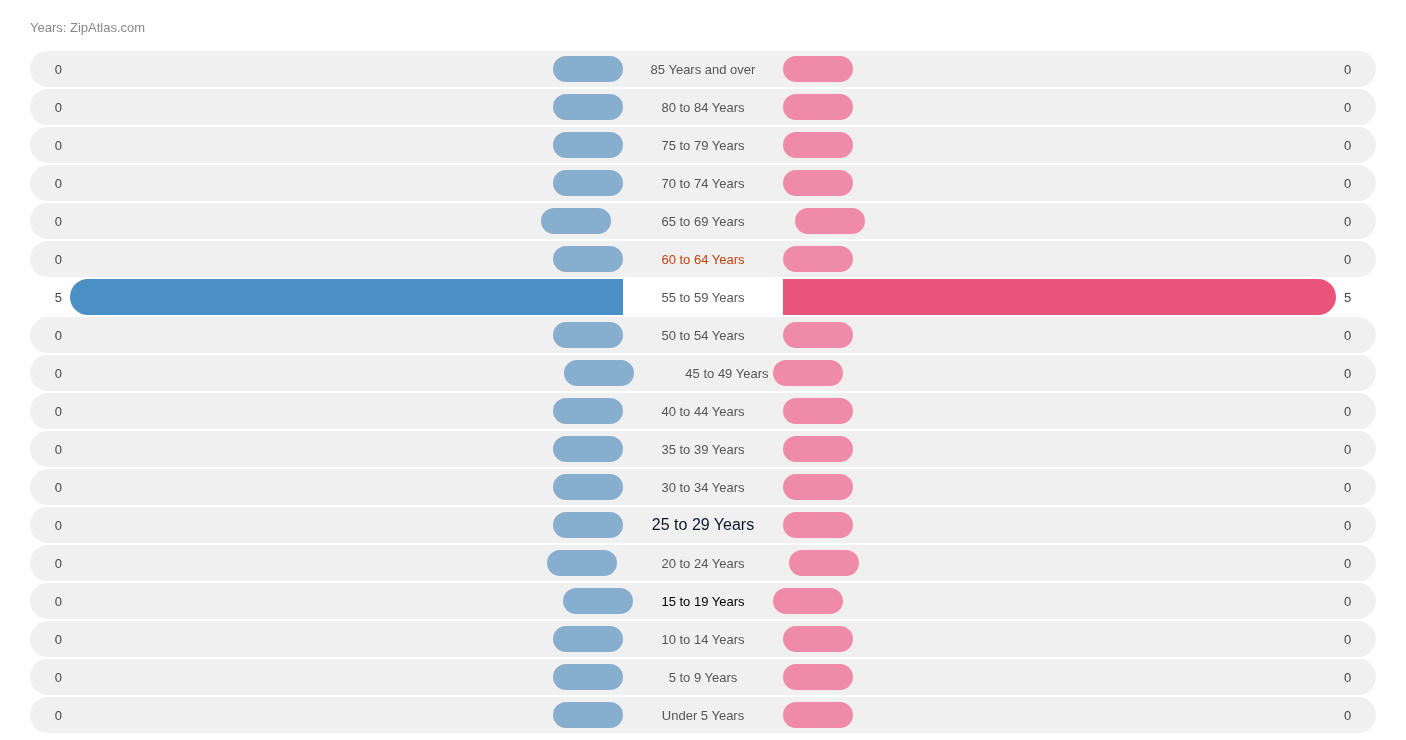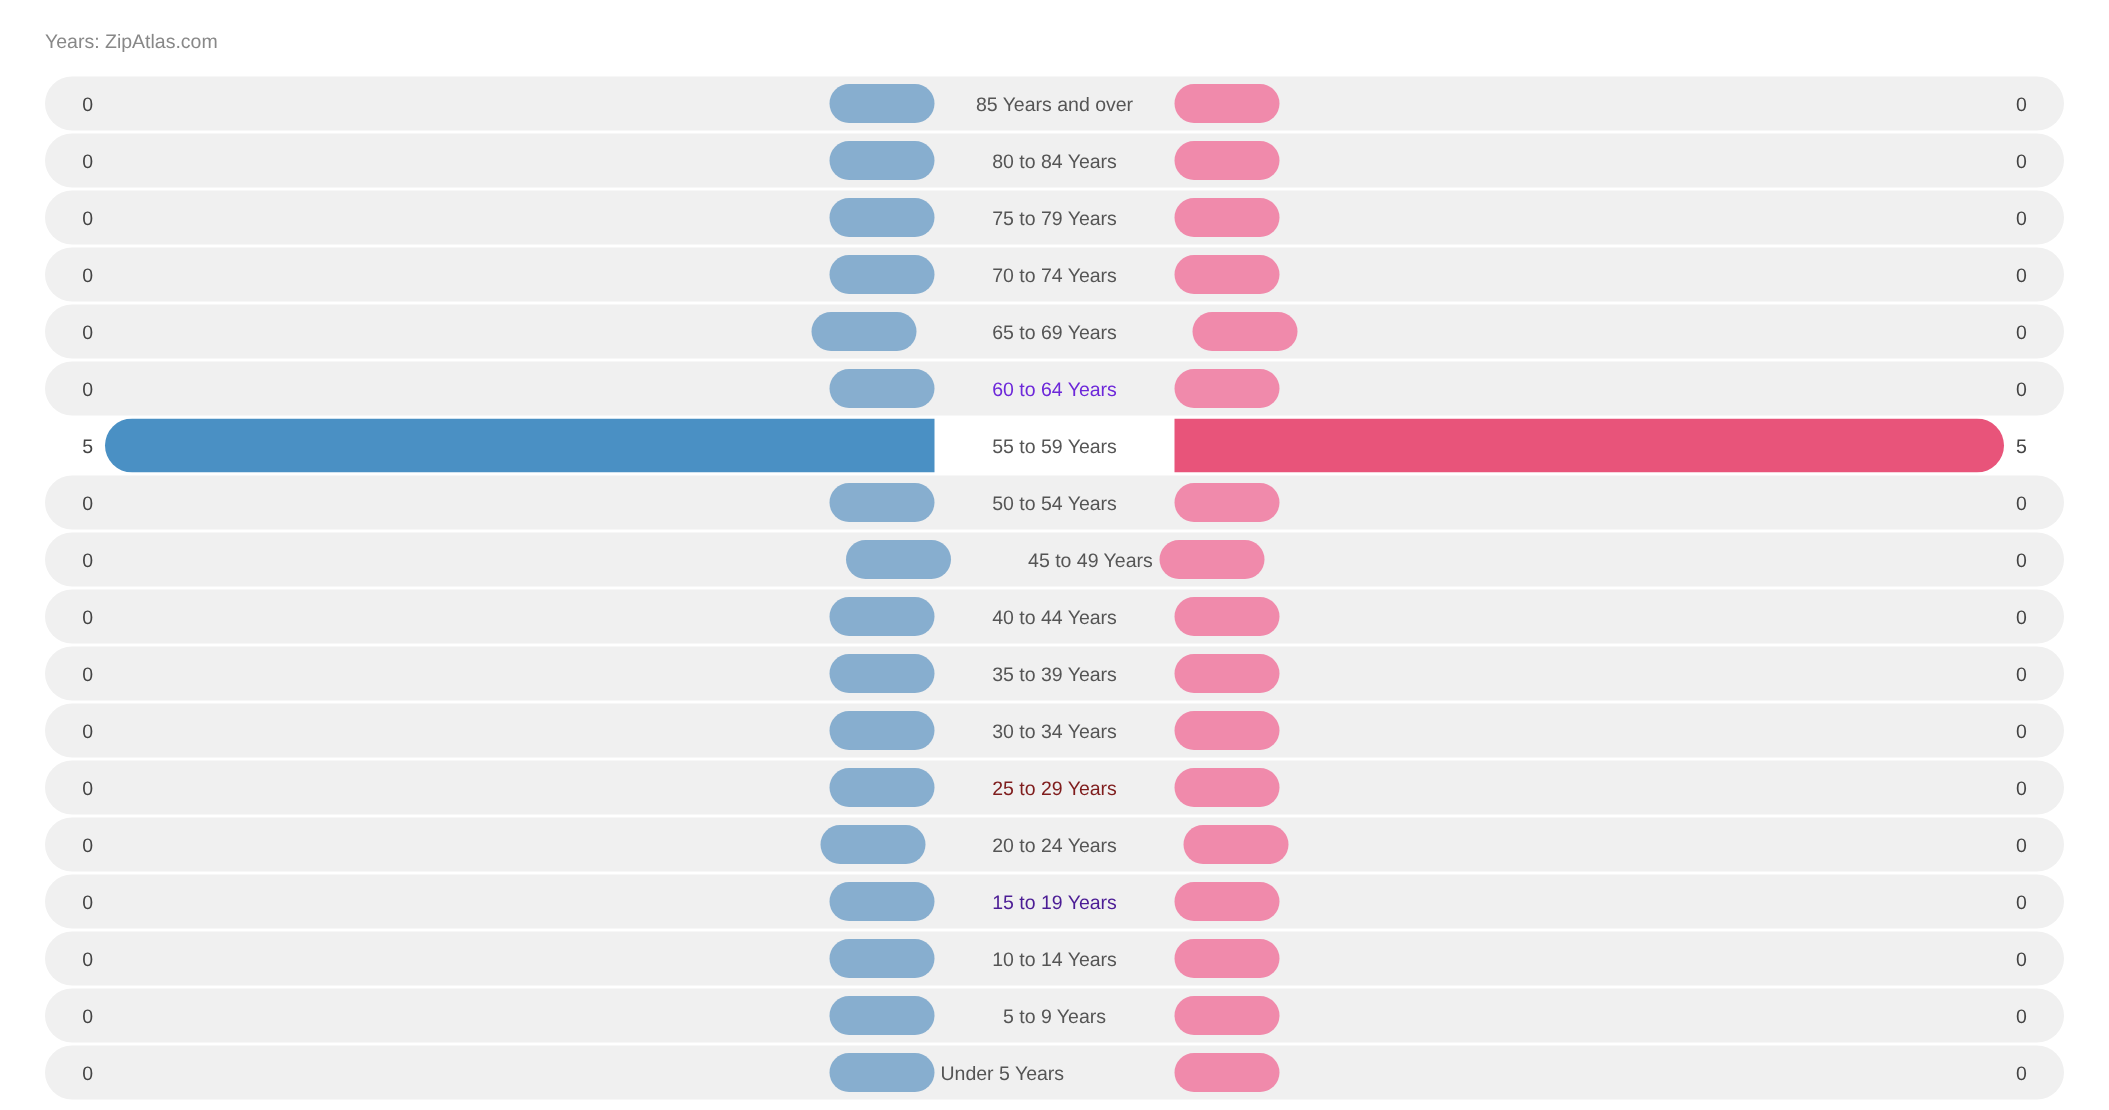--- a/index.html
+++ b/index.html
@@ -91,21 +91,21 @@
       <div style="flex: 1 1 0%; display: flex; justify-content: flex-start; align-items: center; height: 100%;">
         <div style="background: rgb(240, 138, 171); height: 26px; border-radius: 13px; width: 70px;"></div>
       </div>
       <div style="width: 40px; text-align: left; font-size: 13px; color: rgb(68, 68, 68); padding-left: 8px; flex-shrink: 0;">0</div>
     </div>
     <div style="display: flex; align-items: center; height: 36px; margin-bottom: 2px; border-radius: 18px; background: rgb(240, 240, 240); overflow: hidden;">
       <div style="width: 40px; text-align: right; font-size: 13px; color: rgb(68, 68, 68); padding-right: 8px; flex-shrink: 0;">0</div>
       <div style="flex: 1 1 0%; display: flex; justify-content: flex-end; align-items: center; height: 100%;">
         <div style="background: rgb(135, 174, 207); height: 26px; border-radius: 13px; width: 70px;"></div>
       </div>
-      <div style="width: 160px; flex-shrink: 0; text-align: center; font-size: 13px; color: #6d28d9; z-index: 2; padding: 0px 4px;">60 to 64 Years</div>
+      <div style="width: 160px; flex-shrink: 0; text-align: center; font-size: 13px; color: #c2410c; z-index: 2; padding: 0px 4px;">60 to 64 Years</div>
       <div style="flex: 1 1 0%; display: flex; justify-content: flex-start; align-items: center; height: 100%;">
         <div style="background: rgb(240, 138, 171); height: 26px; border-radius: 13px; width: 70px;"></div>
       </div>
       <div style="width: 40px; text-align: left; font-size: 13px; color: rgb(68, 68, 68); padding-left: 8px; flex-shrink: 0;">0</div>
     </div>
     <div style="display: flex; align-items: center; height: 36px; margin-bottom: 2px; overflow: hidden; border-radius: 18px; background: transparent;">
       <div style="width: 40px; text-align: right; font-size: 13px; color: rgb(68, 68, 68); padding-right: 8px; flex-shrink: 0;">5</div>
       <div style="flex: 1 1 0%; display: flex; justify-content: flex-end; align-items: center; height: 100%;">
         <div style="background: rgb(74, 144, 196); height: 36px; flex: 1 1 0%; border-radius: 18px 0px 0px 18px;"></div>
       </div>
@@ -168,21 +168,21 @@
       <div style="flex: 1 1 0%; display: flex; justify-content: flex-start; align-items: center; height: 100%;">
         <div style="background: rgb(240, 138, 171); height: 26px; border-radius: 13px; width: 70px;"></div>
       </div>
       <div style="width: 40px; text-align: left; font-size: 13px; color: rgb(68, 68, 68); padding-left: 8px; flex-shrink: 0;">0</div>
     </div>
     <div style="display: flex; align-items: center; height: 36px; margin-bottom: 2px; border-radius: 18px; background: rgb(240, 240, 240); overflow: hidden;">
       <div style="width: 40px; text-align: right; font-size: 13px; color: rgb(68, 68, 68); padding-right: 8px; flex-shrink: 0;">0</div>
       <div style="flex: 1 1 0%; display: flex; justify-content: flex-end; align-items: center; height: 100%;">
         <div style="background: rgb(135, 174, 207); height: 26px; border-radius: 13px; width: 70px;"></div>
       </div>
-      <div style="width: 160px; flex-shrink: 0; text-align: center; font-size: 13px; color: #7f1d1d; z-index: 2; padding: 0px 0;">25 to 29 Years</div>
+      <div style="width: 160px; flex-shrink: 0; text-align: center; font-size: 16px; color: #0f172a; z-index: 2; padding: 0px 0;">25 to 29 Years</div>
       <div style="flex: 1 1 0%; display: flex; justify-content: flex-start; align-items: center; height: 100%;">
         <div style="background: rgb(240, 138, 171); height: 26px; border-radius: 13px; width: 70px;"></div>
       </div>
       <div style="width: 40px; text-align: left; font-size: 13px; color: rgb(68, 68, 68); padding-left: 8px; flex-shrink: 0;">0</div>
     </div>
     <div style="display: flex; align-items: center; height: 36px; margin-bottom: 2px; border-radius: 18px; background: rgb(240, 240, 240); overflow: hidden;">
       <div style="width: 40px; text-align: right; font-size: 13px; color: rgb(68, 68, 68); padding-right: 8px; flex-shrink: 0;">0</div>
       <div style="flex: 1 1 0%; display: flex; justify-content: flex-end; align-items: center; height: 100%;">
         <div style="background: rgb(135, 174, 207); height: 26px; border-radius: 13px; width: 70px;"></div>
       </div>
@@ -190,21 +190,21 @@
       <div style="flex: 1 1 0%; display: flex; justify-content: flex-start; align-items: center; height: 100%;">
         <div style="background: rgb(240, 138, 171); height: 26px; border-radius: 13px; width: 70px;"></div>
       </div>
       <div style="width: 40px; text-align: left; font-size: 13px; color: rgb(68, 68, 68); padding-left: 8px; flex-shrink: 0;">0</div>
     </div>
     <div style="display: flex; align-items: center; height: 36px; margin-bottom: 2px; border-radius: 18px; background: rgb(240, 240, 240); overflow: hidden;">
       <div style="width: 40px; text-align: right; font-size: 13px; color: rgb(68, 68, 68); padding-right: 8px; flex-shrink: 0;">0</div>
       <div style="flex: 1 1 0%; display: flex; justify-content: flex-end; align-items: center; height: 100%;">
         <div style="background: rgb(135, 174, 207); height: 26px; border-radius: 13px; width: 70px;"></div>
       </div>
-      <div style="width: 160px; flex-shrink: 0; text-align: center; font-size: 13px; color: #4c1d95; z-index: 2; padding: 0px 4px;">15 to 19 Years</div>
+      <div style="width: 140px; flex-shrink: 0; text-align: center; font-size: 13px; color: #000000; z-index: 2; padding: 0px 4px;">15 to 19 Years</div>
       <div style="flex: 1 1 0%; display: flex; justify-content: flex-start; align-items: center; height: 100%;">
         <div style="background: rgb(240, 138, 171); height: 26px; border-radius: 13px; width: 70px;"></div>
       </div>
       <div style="width: 40px; text-align: left; font-size: 13px; color: rgb(68, 68, 68); padding-left: 8px; flex-shrink: 0;">0</div>
     </div>
     <div style="display: flex; align-items: center; height: 36px; margin-bottom: 2px; border-radius: 18px; background: rgb(240, 240, 240); overflow: hidden;">
       <div style="width: 40px; text-align: right; font-size: 13px; color: rgb(68, 68, 68); padding-right: 8px; flex-shrink: 0;">0</div>
       <div style="flex: 1 1 0%; display: flex; justify-content: flex-end; align-items: center; height: 100%;">
         <div style="background: rgb(135, 174, 207); height: 26px; border-radius: 13px; width: 70px;"></div>
       </div>
@@ -223,19 +223,19 @@
       <div style="flex: 1 1 0%; display: flex; justify-content: flex-start; align-items: center; height: 100%;">
         <div style="background: rgb(240, 138, 171); height: 26px; border-radius: 13px; width: 70px;"></div>
       </div>
       <div style="width: 40px; text-align: left; font-size: 13px; color: rgb(68, 68, 68); padding-left: 8px; flex-shrink: 0;">0</div>
     </div>
     <div style="display: flex; align-items: center; height: 36px; margin-bottom: 2px; border-radius: 18px; background: rgb(240, 240, 240); overflow: hidden;">
       <div style="width: 40px; text-align: right; font-size: 13px; color: rgb(68, 68, 68); padding-right: 8px; flex-shrink: 0;">0</div>
       <div style="flex: 1 1 0%; display: flex; justify-content: flex-end; align-items: center; height: 100%;">
         <div style="background: rgb(135, 174, 207); height: 26px; border-radius: 13px; width: 70px;"></div>
       </div>
-      <div style="width: 160px; flex-shrink: 0; text-align: left; font-size: 13px; color: rgb(85, 85, 85); z-index: 2; padding: 0px 4px;">Under 5 Years</div>
+      <div style="width: 160px; flex-shrink: 0; text-align: center; font-size: 13px; color: rgb(85, 85, 85); z-index: 2; padding: 0px 4px;">Under 5 Years</div>
       <div style="flex: 1 1 0%; display: flex; justify-content: flex-start; align-items: center; height: 100%;">
         <div style="background: rgb(240, 138, 171); height: 26px; border-radius: 13px; width: 70px;"></div>
       </div>
       <div style="width: 40px; text-align: left; font-size: 13px; color: rgb(68, 68, 68); padding-left: 8px; flex-shrink: 0;">0</div>
     </div>
   </div>
 
 </body></html>

